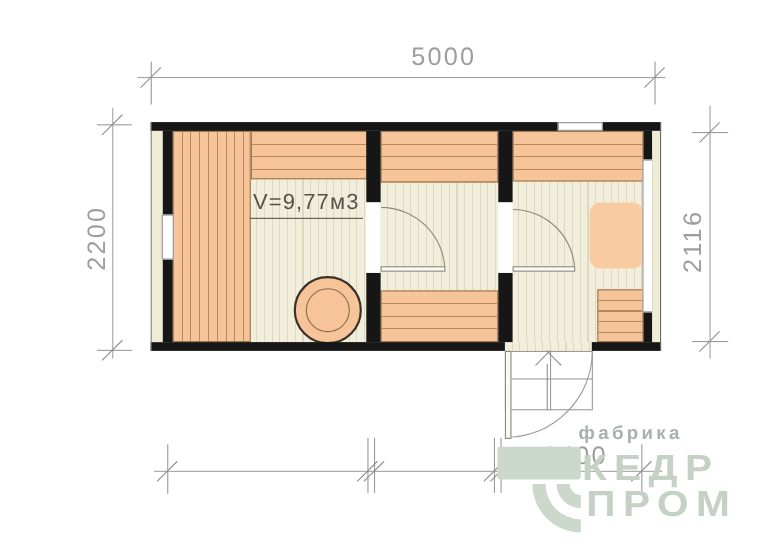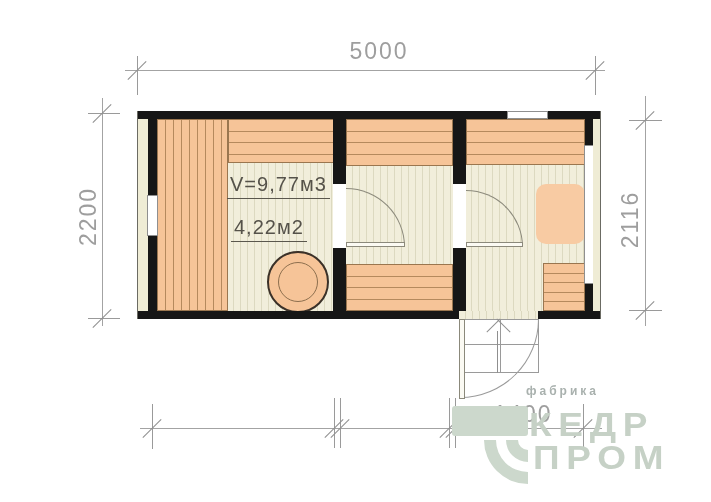--- a/index.html
+++ b/index.html
@@ -42,34 +42,34 @@
     text-align:center; white-space:nowrap; font-weight:400;
   }
   .dimtext.vert { transform:rotate(-90deg); }
   .roomtext {
     position:absolute; color:#55524a; font-size:20px; letter-spacing:1px;
     white-space:nowrap; border-bottom:1.5px solid #5a574d; padding:0 3px 2px 3px;
   }
   .table { position:absolute; background:#f8cba3; border-radius:10px; }
   .stove-outer { position:absolute; background:#f6c498; border:2px solid #3b3128; border-radius:50%; box-sizing:border-box; }
   .stove-inner { position:absolute; background:#f6c498; border:1.5px solid #8d6f4e; border-radius:50%; box-sizing:border-box; }
-  .wm-tag { position:absolute; color:#a9b1ae; font-size:12px; font-weight:bold; letter-spacing:3px; }
+  .wm-tag { position:absolute; color:#a9b1ae; font-size:17px; font-weight:bold; letter-spacing:3px; }
   .wm-brand { position:absolute; color:#c6d1c6; font-size:33px; font-weight:bold; letter-spacing:6px; transform:scaleX(1.12); transform-origin:left center; line-height:1; }
 </style>
 </head>
 <body>
 
 <div id="canvas">
 
   <div class="dline" style="left:125px;top:70px;width:480px;height:1px;"></div>
   <div class="gline" style="left:137px;top:56px;width:1px;height:39px;"></div>
   <div class="gline" style="left:595px;top:56px;width:1px;height:39px;"></div>
   <div class="slash" style="left:124px;top:70px;width:26px;"></div>
   <div class="slash" style="left:582px;top:70px;width:26px;"></div>
-  <div class="dimtext" style="left:314px;top:38px;width:130px;">5000</div>
+  <div class="dimtext" style="left:303px;top:38px;width:130px;text-align:right;">5000</div>
 
   <div class="dline" style="left:102px;top:98px;width:1px;height:228px;"></div>
   <div class="gline" style="left:88px;top:113px;width:32px;height:1px;"></div>
   <div class="gline" style="left:88px;top:318px;width:32px;height:1px;"></div>
   <div class="slash" style="left:89px;top:113px;width:26px;"></div>
   <div class="slash" style="left:89px;top:318px;width:26px;"></div>
   <div class="dimtext vert" style="left:23px;top:203px;width:130px;">2200</div>
 
   <div class="dline" style="left:645px;top:96px;width:1px;height:230px;"></div>
   <div class="gline" style="left:629px;top:120px;width:33px;height:1px;"></div>
@@ -134,21 +134,20 @@
     <div class="blk" style="left:11px;top:124px;width:9px;height:76px;"></div>
     <div class="win" style="left:10px;top:84px;width:11px;height:41px;"></div>
 
     <div class="blk" style="left:448px;top:8px;width:8px;height:27px;"></div>
     <div class="blk" style="left:448px;top:172px;width:8px;height:28px;"></div>
     <div class="win" style="left:447px;top:34px;width:10px;height:139px;"></div>
     <div class="cld" style="left:456px;top:8px;width:7px;height:192px;"></div>
     <div class="outline" style="left:463px;top:0px;width:1px;height:208px;"></div>
 
     <div class="roomtext" style="left:90px;top:62px;">V=9,77м3</div>
-    <div class="roomtext" style="left:94px;top:105px;">4,22м2</div>
   </div>
 
   <div class="abs" style="left:0;top:0;width:0;height:0;">
     <div class="abs" style="left:459px;top:319px;width:80px;height:54px;border:1px solid #9a9a9a;box-sizing:border-box;"></div>
     <div class="gline" style="left:459px;top:344px;width:80px;height:1px;"></div>
     <div class="gline" style="left:500px;top:319px;width:1px;height:54px;"></div>
     <div class="arc-se" style="left:460px;top:319px;width:79px;height:79px;"></div>
     <div class="leaf" style="left:459px;top:319px;width:6px;height:80px;"></div>
     <div class="gline" style="left:497px;top:331px;width:1px;height:42px;background:#8f8f8f;"></div>
     <div class="slash" style="left:484px;top:325px;width:19px;"></div>

